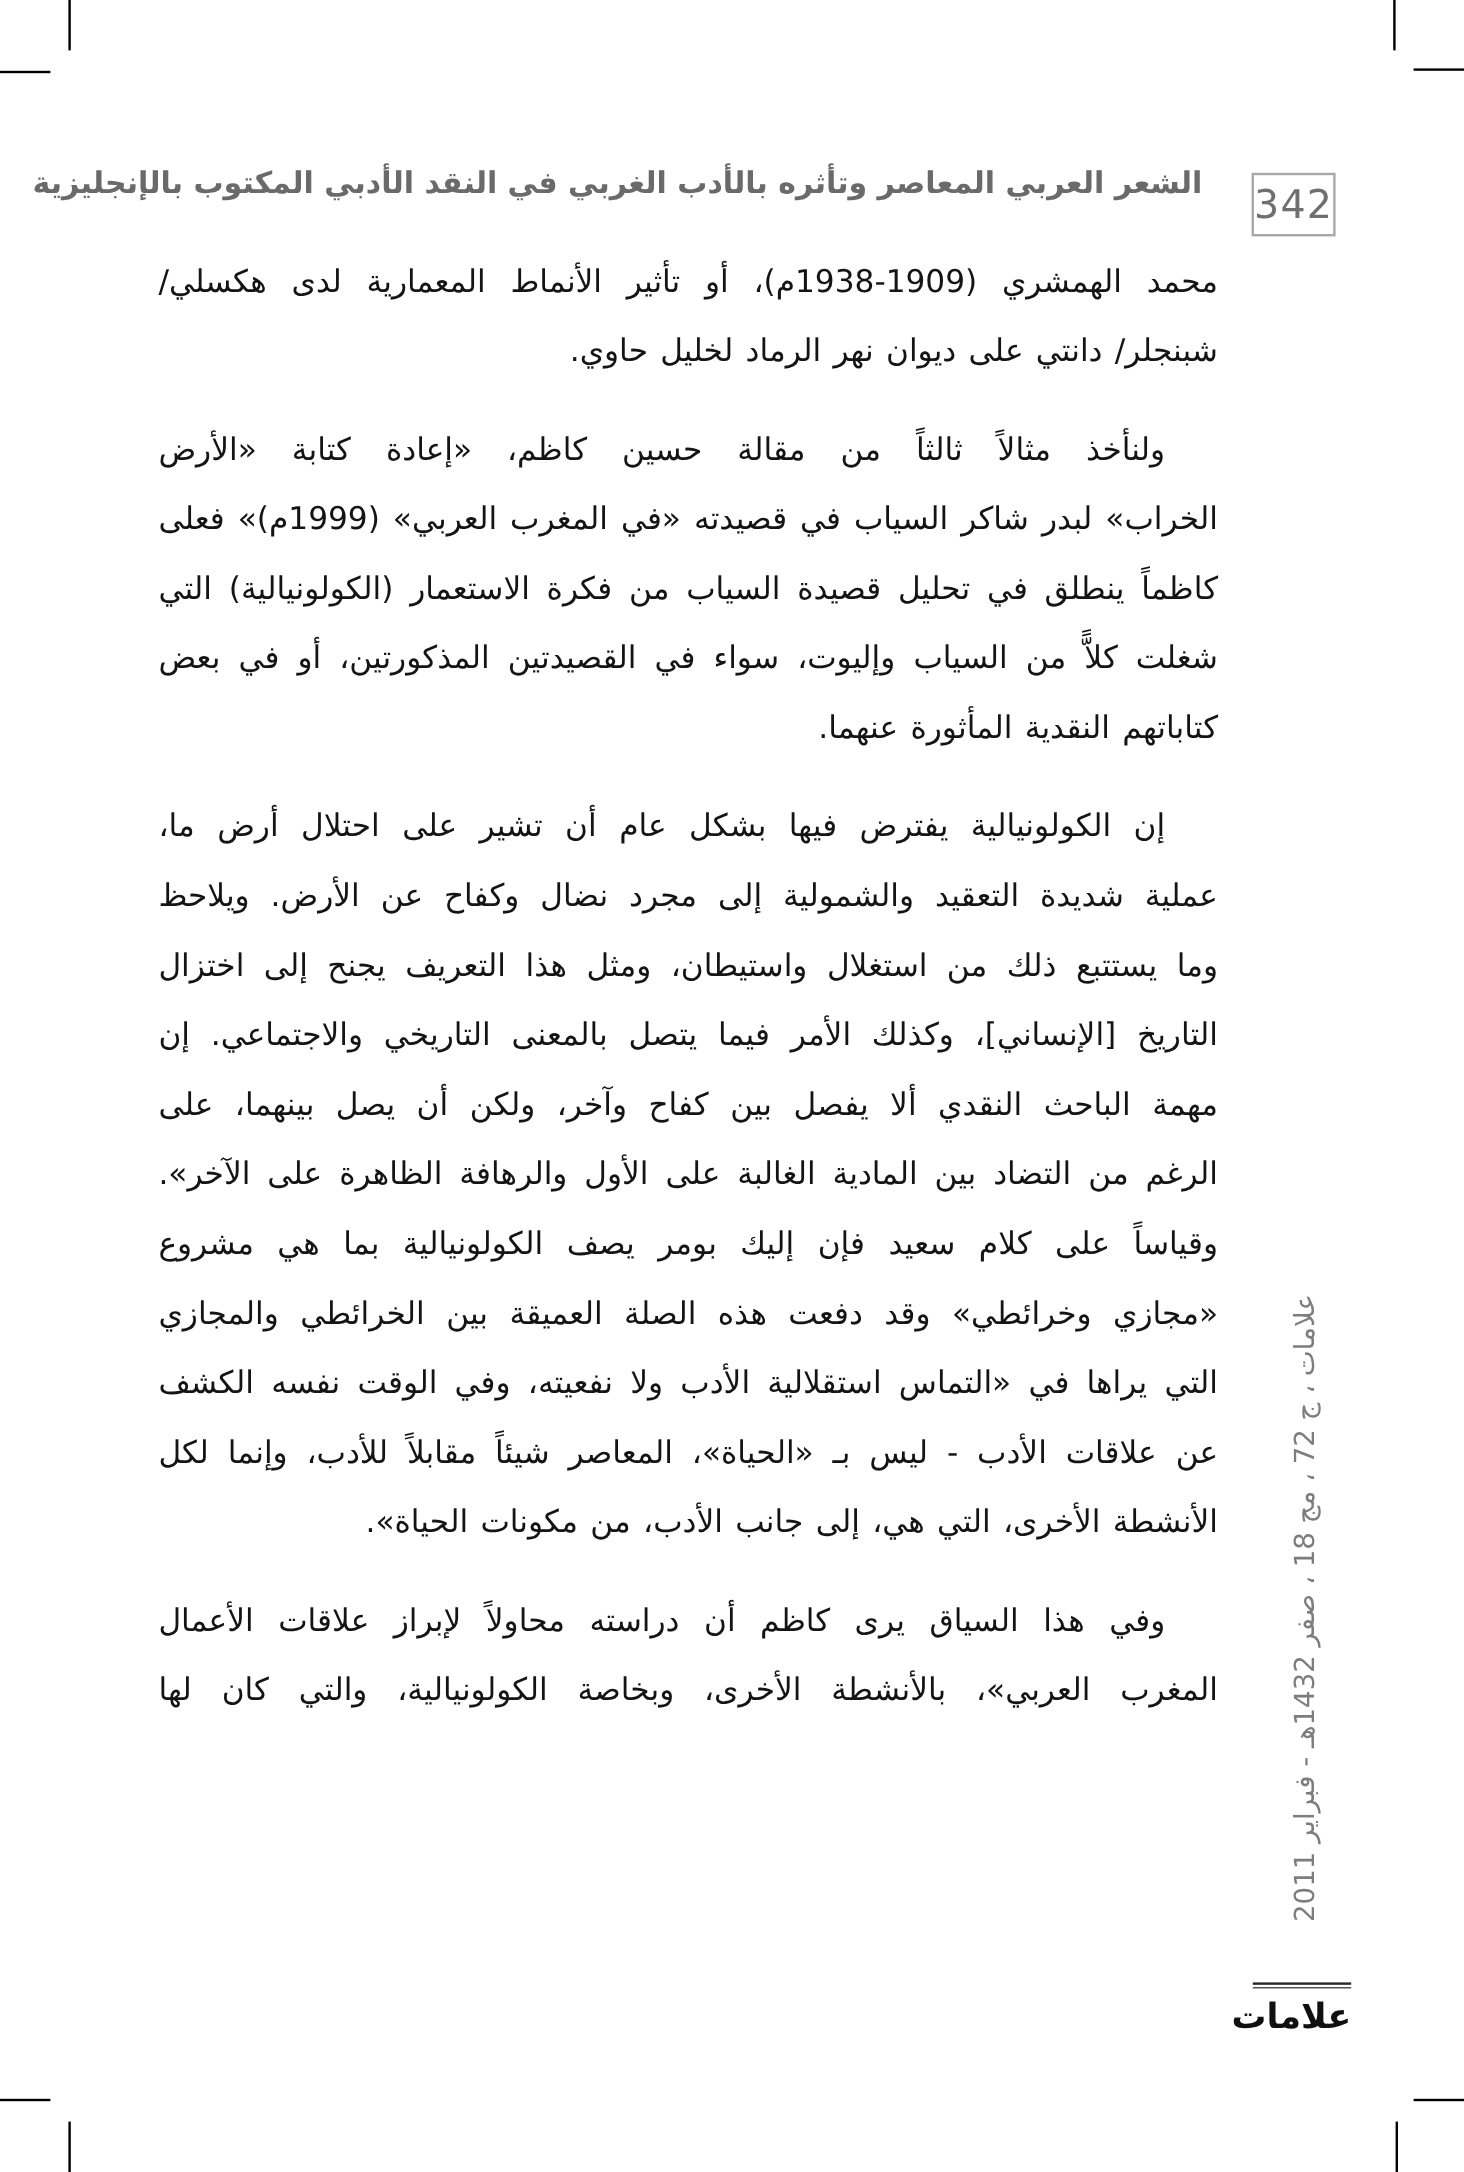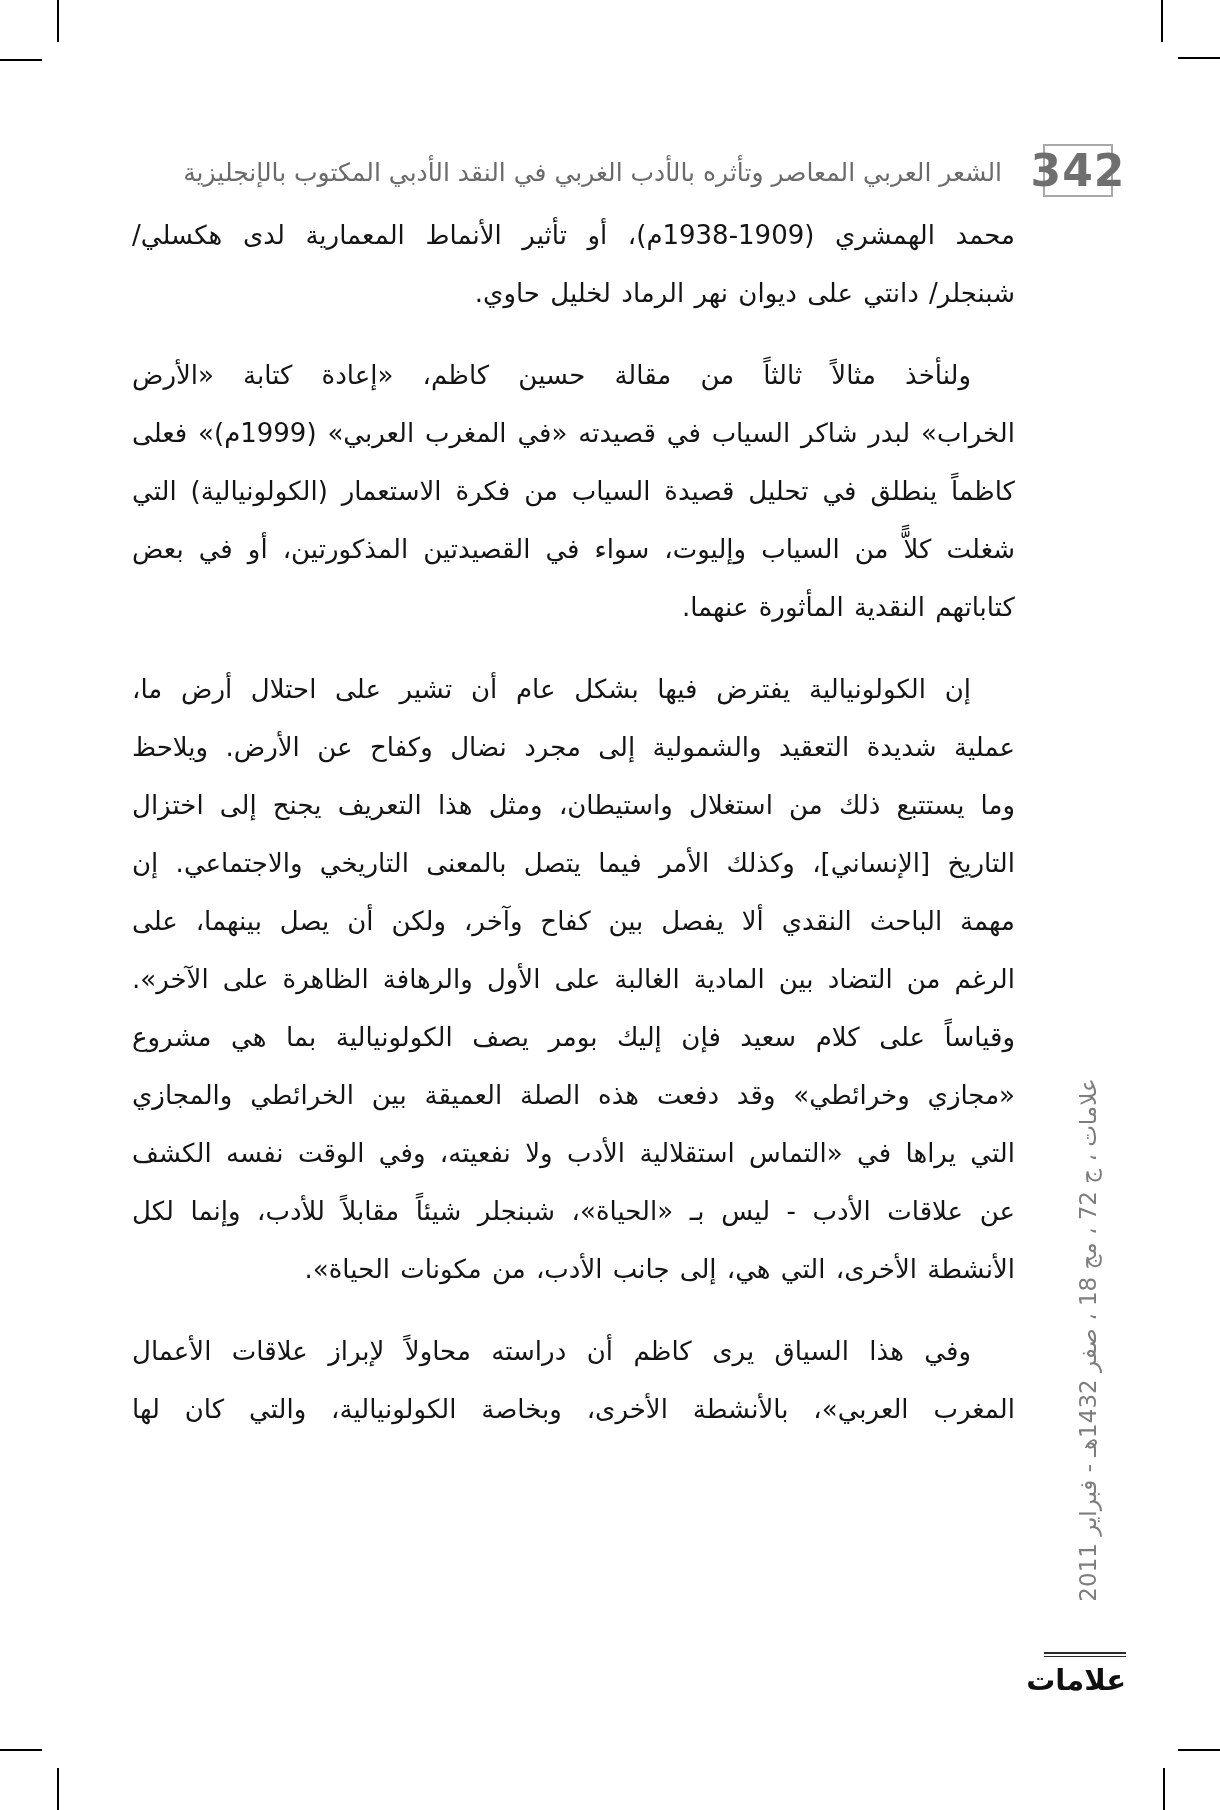--- a/index.html
+++ b/index.html
@@ -33,40 +33,39 @@
   .crop.br-v{left:1163px;bottom:0;}
 
   
   .header-title{
     position:absolute;
     top:138px;
     right:218px;
     direction:rtl;
     white-space:nowrap;
     font-size:25px;
-    font-weight:normal;
+    font-weight:bold;
     color:var(--color-title);
     letter-spacing:0.5px;
-    margin-top:20px;
   }
   .page-box{
     position:absolute;
     left:1043px;
     top:144px;
     width:70px;
     height:53px;
     border:2px solid var(--color-border);
     display:flex;
     align-items:center;
     justify-content:center;
   }
   .page-box .num{
-    font-size:44px;
+    font-size:33px;
     color:var(--color-pagenum);
-    font-weight:bold;
+    font-weight:normal;
     letter-spacing:1px;
   }
 
   
   .text-column{
     position:absolute;
     top:206px;
     right:205px;
     width:883px;
     direction:rtl;
@@ -154,21 +153,21 @@
     <div class="paragraph">
       <div class="line indent">إن الكولونيالية يفترض فيها بشكل عام أن تشير على احتلال أرض ما،</div>
       <div class="line">عملية شديدة التعقيد والشمولية إلى مجرد نضال وكفاح عن الأرض. ويلاحظ</div>
       <div class="line">وما يستتبع ذلك من استغلال واستيطان، ومثل هذا التعريف يجنح إلى اختزال</div>
       <div class="line">التاريخ [الإنساني]، وكذلك الأمر فيما يتصل بالمعنى التاريخي والاجتماعي. إن</div>
       <div class="line">مهمة الباحث النقدي ألا يفصل بين كفاح وآخر، ولكن أن يصل بينهما، على</div>
       <div class="line">الرغم من التضاد بين المادية الغالبة على الأول والرهافة الظاهرة على الآخر».</div>
       <div class="line">وقياساً على كلام سعيد فإن إليك بومر يصف الكولونيالية بما هي مشروع</div>
       <div class="line">«مجازي وخرائطي» وقد دفعت هذه الصلة العميقة بين الخرائطي والمجازي</div>
       <div class="line">التي يراها في «التماس استقلالية الأدب ولا نفعيته، وفي الوقت نفسه الكشف</div>
-      <div class="line">عن علاقات الأدب - ليس بـ «الحياة»، شبنجلر شيئاً مقابلاً للأدب، وإنما لكل</div>
+      <div class="line">عن علاقات الأدب - ليس بـ «الحياة»، المعاصر شيئاً مقابلاً للأدب، وإنما لكل</div>
       <div class="line last">الأنشطة الأخرى، التي هي، إلى جانب الأدب، من مكونات الحياة».</div>
     </div>
     <div class="paragraph">
       <div class="line indent">وفي هذا السياق يرى كاظم أن دراسته محاولاً لإبراز علاقات الأعمال</div>
       <div class="line">المغرب العربي»، بالأنشطة الأخرى، وبخاصة الكولونيالية، والتي كان لها</div>
     </div>
   </div>
 
 <div class="sidebar-citation">علامات ، ج 72 ، مج 18 ، صفر 1432هـ - فبراير 2011</div>
 

